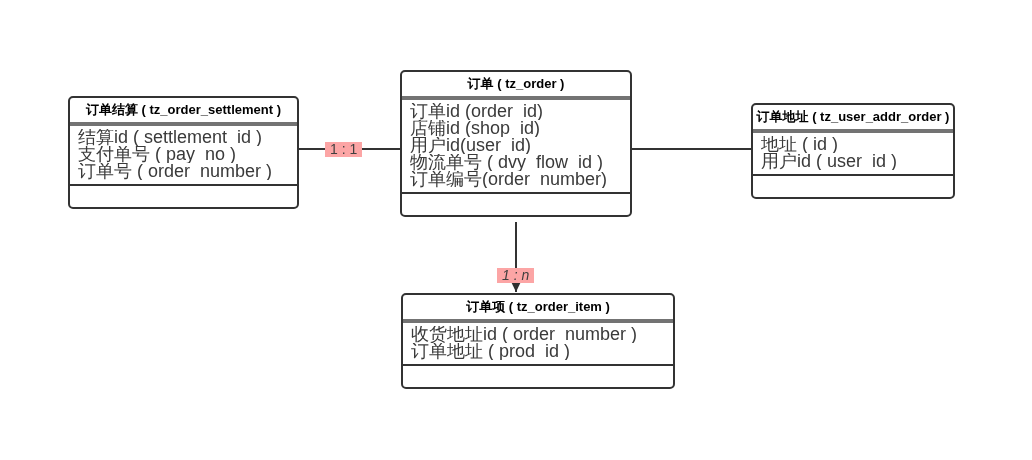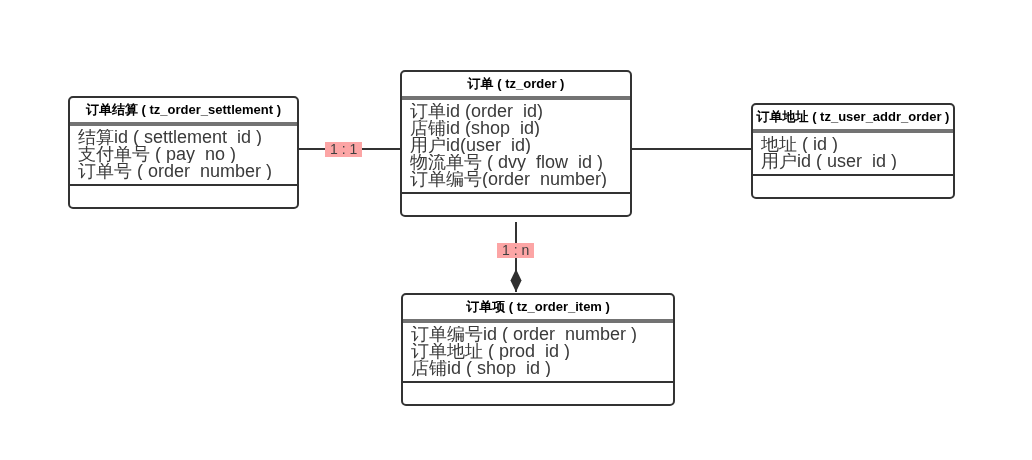--- a/index.html
+++ b/index.html
@@ -77,21 +77,21 @@
     <line x1="290" y1="149" x2="410" y2="149" stroke="#333333" stroke-width="2"></line>
 
     <line x1="625" y1="149" x2="760" y2="149" stroke="#333333" stroke-width="2"></line>
 
     <line x1="516" y1="222" x2="516" y2="292" stroke="#333333" stroke-width="2"></line>
 
     <polygon points="516,292 510.5,280.5 516,269 521.5,280.5" fill="#2f2f2f"></polygon>
   </svg>
 
   <div class="rel-label" style="left:325px; top:142px;">1 : 1</div>
-  <div class="rel-label" style="left:497px; top:243px;">1 : n</div>
+  <div class="rel-label" style="left:497px; top:268px;font-style:italic;">1 : n</div>
 
   <div class="entity" style="left:68px; top:96px; width:231px;">
     <div class="entity-title">订单结算 ( tz_order_settlement )</div>
     <div class="entity-fields">
       <div class="field">结算id ( settlement_id )</div>
       <div class="field">支付单号 ( pay_no )</div>
       <div class="field">订单号 ( order_number )</div>
     </div>
     <div class="entity-footer"></div>
   </div>
@@ -113,20 +113,19 @@
     <div class="entity-fields">
       <div class="field">地址 ( id )</div>
       <div class="field">用户id ( user_id )</div>
     </div>
     <div class="entity-footer"></div>
   </div>
 
   <div class="entity" style="left:401px; top:293px; width:274px;">
     <div class="entity-title">订单项 ( tz_order_item )</div>
     <div class="entity-fields">
-      <div class="field">订单编号id ( order_number )</div>
+      <div class="field">收货地址id ( order_number )</div>
       <div class="field">订单地址 ( prod_id )</div>
-      <div class="field">店铺id ( shop_id )</div>
     </div>
     <div class="entity-footer"></div>
   </div>
 
 </div>
 
 </body></html>

